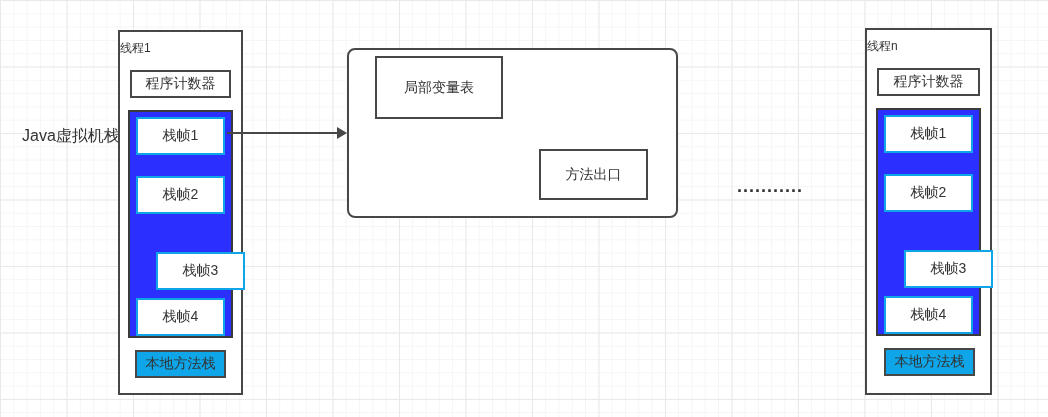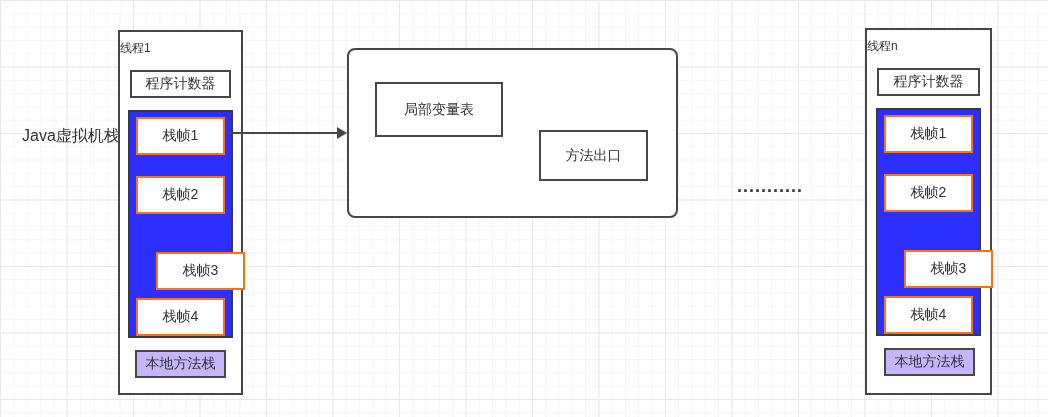--- a/index.html
+++ b/index.html
@@ -55,35 +55,35 @@
     top: 78px;
     width: 105px;
     height: 228px;
     border: 2px solid #3a3a3a;
   }
   .frame {
     position: absolute;
     left: 6px;
     width: 89px;
     height: 38px;
-    border: 2px solid #f97316;
+    border: 2px solid #0ea5e9;
     background: #ffffff;
   }
   .frame1 { top: 5px; }
   .frame2 { top: 64px; }
   .frame3 { top: 140px; margin-left: 20px; }
   .frame4 { top: 186px; }
   .native-box {
     position: absolute;
     left: 15px;
     top: 318px;
     width: 91px;
     height: 28px;
     border: 2px solid #474747;
-    background: #c4b5fd;
+    background: #0ea5e9;
   }
   .detail-box {
     border-radius: 8px;
   }
   .jvm-label {
     position: absolute;
     left: 22px;
     top: 126px;
     font-size: 16px;
     color: #333333;
@@ -147,24 +147,24 @@
 
     <div class="native-box label-center">
       <span>本地方法栈</span>
     </div>
   </div>
 
   <div class="arrow-line"></div>
   <div class="arrow-head"></div>
 
   <div class="box detail-box" style="left:347px; top:48px; width:331px; height:170px;">
-    <div class="box label-center" style="left:26px; top:32px; width:128px; height:55px;">
+    <div class="box label-center" style="left:26px; top:6px; width:128px; height:63px;">
       <span>局部变量表</span>
     </div>
-    <div class="box label-center" style="left:190px; top:80px; width:109px; height:51px;">
+    <div class="box label-center" style="left:190px; top:99px; width:109px; height:51px;">
       <span>方法出口</span>
     </div>
   </div>
 
   <span class="dots">...........</span>
 
   <div class="box thread-box" style="left:865px; top:28px; width:127px; height:367px;padding-left:12px;">
     <div class="thread-title">线程n</div>
 
     <div class="pc-box label-center">

